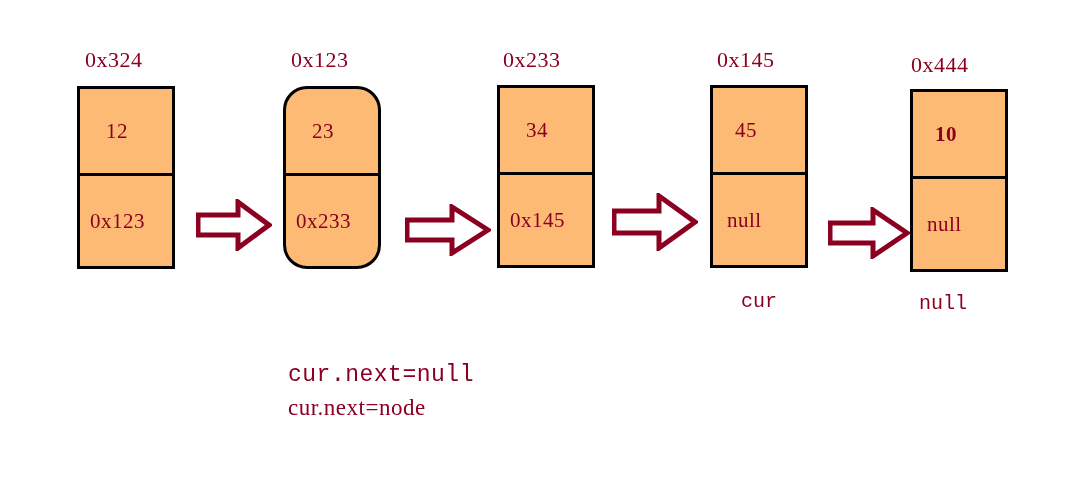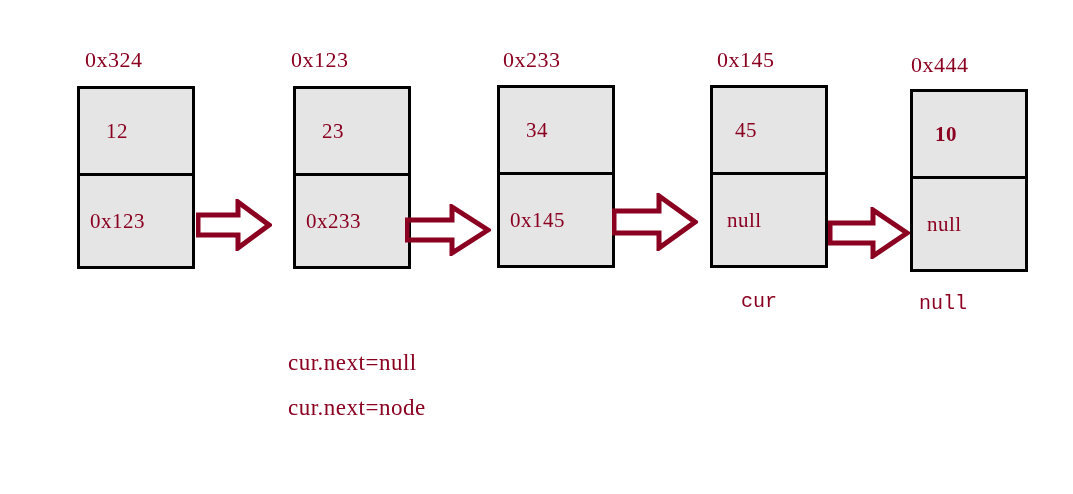--- a/index.html
+++ b/index.html
@@ -7,24 +7,24 @@
     width:1073px;height:494px;
     background:#ffffff;
     font-family:"Liberation Serif", serif;
     overflow:hidden;
     position:relative;
   }
   #stage{position:absolute;left:0;top:0;width:1073px;height:494px;text-align:right;}
 
   .node{
     position:absolute;
-    width:118px;
+    width:98px;
     border:3px solid #000000;
     box-sizing:border-box;
-    background:#e5e5e5;
+    background:#fdba74;
   }
   .cell{
     box-sizing:border-box;
     display:flex;
     align-items:center;
     color:#8B0020;
     font-family:"Liberation Serif", serif;
     font-size:21px;
     letter-spacing:0.5px;
     white-space:nowrap;
@@ -90,21 +90,21 @@
     <div class="cell cell-bottom wide">0x123</div>
   </div>
 
   <div class="arrow" style="left:196px;top:199px;">
     <svg width="76" height="52" viewBox="0 0 76 52" aria-hidden="true">
       <polygon points="2,16 42,16 42,3 73,26 42,49 42,36 2,36" fill="none" stroke="#8B0020" stroke-width="5" stroke-linejoin="miter"></polygon>
     </svg>
   </div>
 
   <div class="addr-label" style="left:291px;top:47px;">0x123</div>
-  <div class="node" style="left:293px;top:86px;">
+  <div class="node" style="left:283px;top:86px;border-radius:24px;">
     <div class="cell cell-top" style="padding-left:26px;">23</div>
     <div class="cell cell-bottom wide">0x233</div>
   </div>
 
   <div class="arrow" style="left:405px;top:204px;">
     <svg width="86" height="52" viewBox="0 0 86 52" aria-hidden="true">
       <polygon points="2,16 47,16 47,3 83,26 47,49 47,36 2,36" fill="none" stroke="#8B0020" stroke-width="5" stroke-linejoin="miter"></polygon>
     </svg>
   </div>
 
@@ -133,16 +133,16 @@
     </svg>
   </div>
 
   <div class="addr-label" style="left:911px;top:52px;">0x444</div>
   <div class="node" style="left:910px;top:89px;">
     <div class="cell cell-top" style="padding-left:22px;font-weight:bold;">10</div>
     <div class="cell cell-bottom narrow">null</div>
   </div>
   <div class="ptr-label" style="left:919px;top:292px;">null</div>
 
-  <div class="annot annot-code" style="left:288px;top:350px;">cur.next=null</div>
+  <div class="annot annot-code" style="left:288px;top:362px;font-family:Liberation Mono, monospace;">cur.next=null</div>
   <div class="annot annot-code" style="left:288px;top:395px;">cur.next=node</div>
 
 </div>
 
 </body></html>

